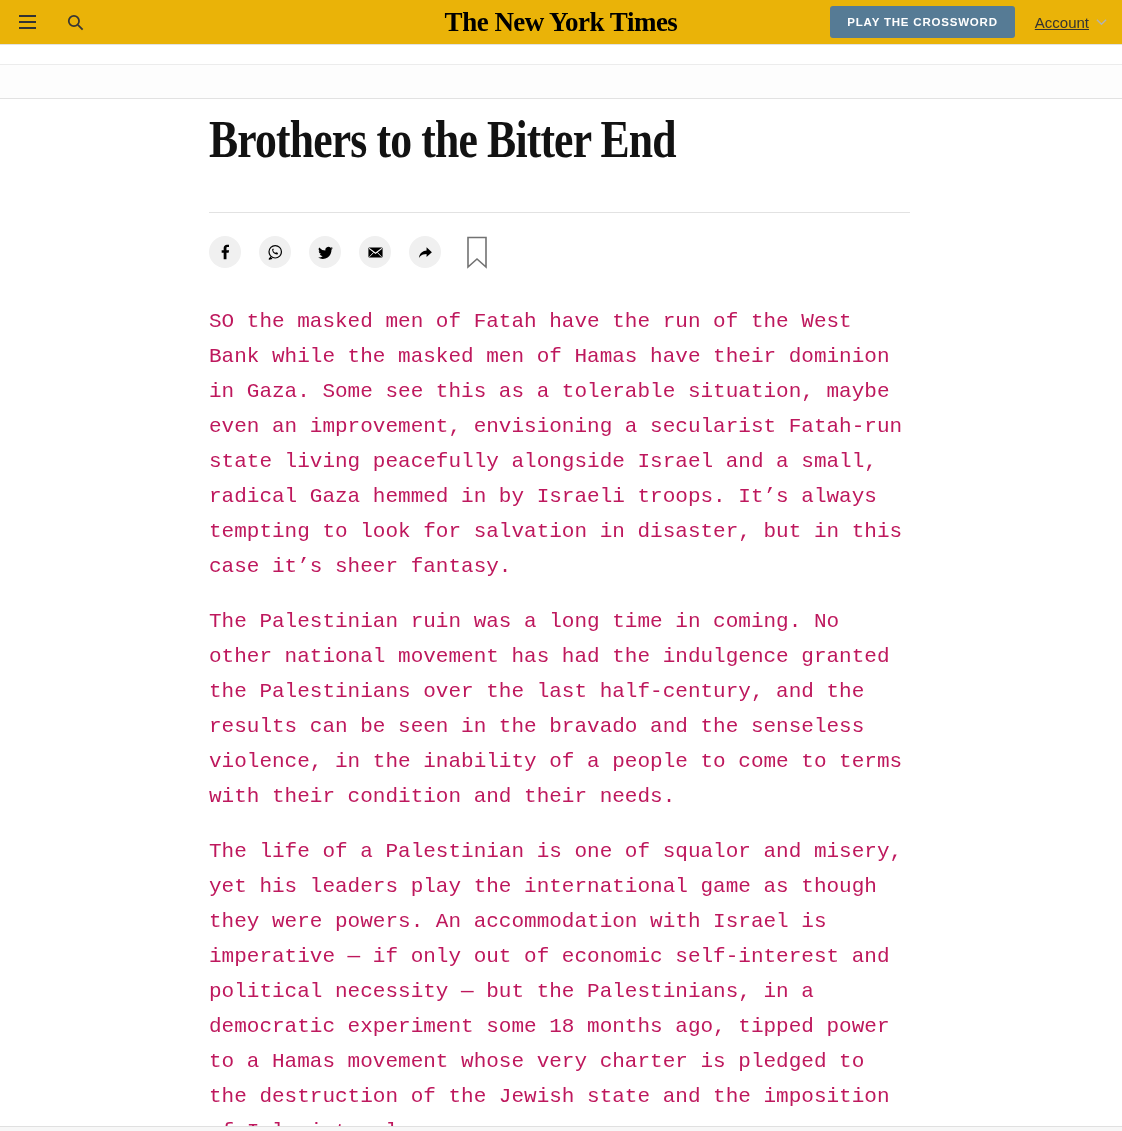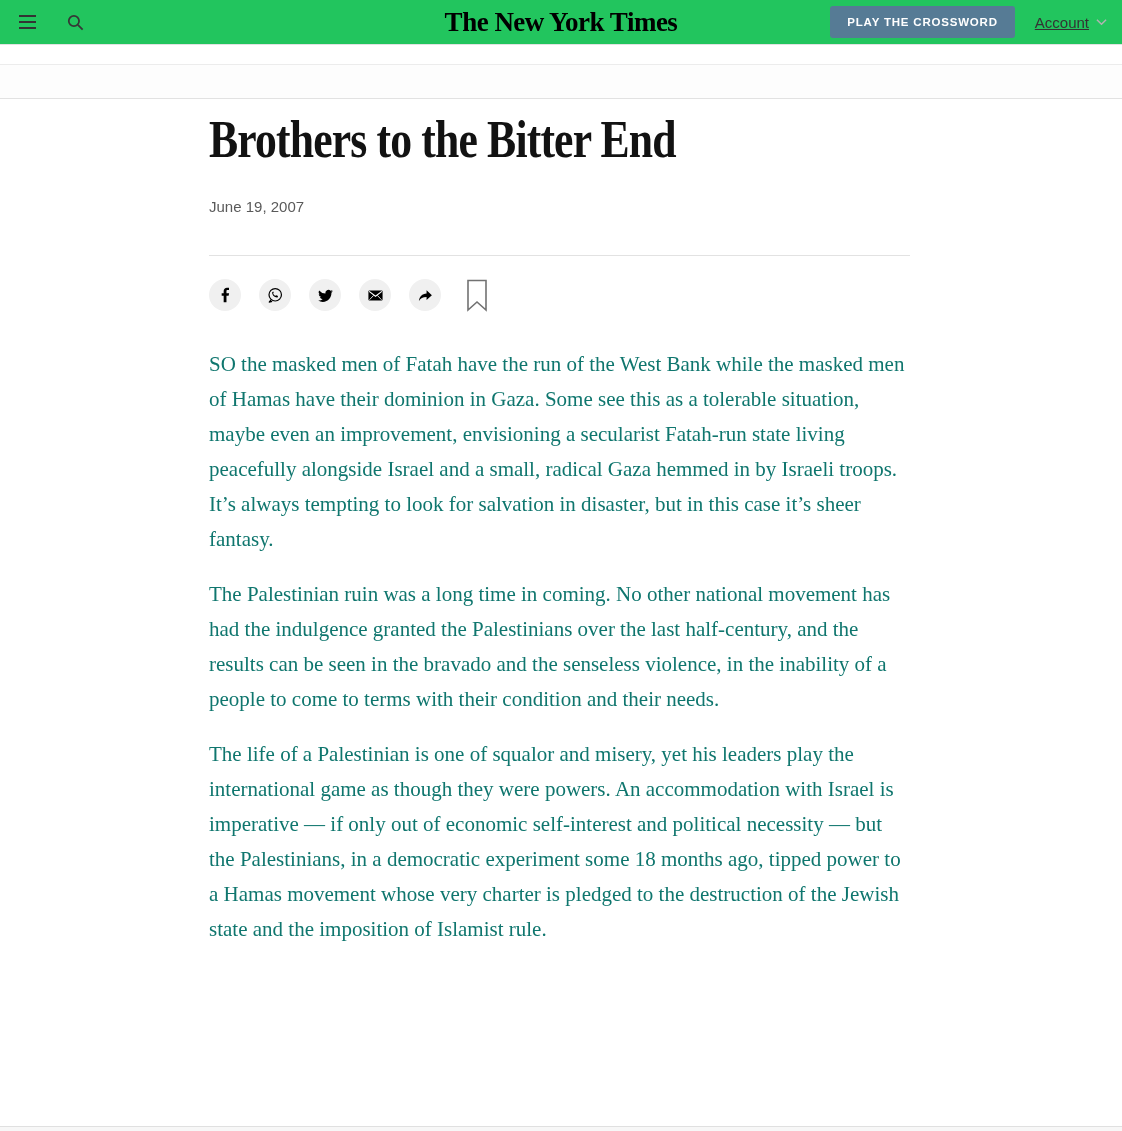--- a/index.html
+++ b/index.html
@@ -9,21 +9,21 @@
     font-family: "Liberation Sans", sans-serif;
     position: relative; overflow: hidden;
     color: #121212;
   }
 
   
   .topbar {
     height: 45px; width: 100%;
     border-bottom: 1px solid #e2e2e2;
     display: flex; align-items: center;
-    position: relative; background: #22c55e;
+    position: relative; background: #eab308;
     padding: 0 15px;
   }
   .topbar-left { display: flex; align-items: center; gap: 24px; }
   .icon-btn {
     background: none; border: none; cursor: pointer;
     width: 24px; height: 24px;
     display: flex; align-items: center; justify-content: center;
     padding: 0;
   }
   .hamburger { display: flex; flex-direction: column; gap: 4px; width: 17px; }
@@ -100,22 +100,22 @@
     padding: 0;
   }
   .bookmark-btn {
     background: none; border: none; cursor: pointer;
     width: 24px; height: 34px; padding: 0; margin-left: 6px;
     display: flex; align-items: center; justify-content: center;
   }
 
   .body-copy { margin-top: 36px; width: 701px; }
   .body-copy p {
-    font-family: Liberation Serif, serif;
-    font-size: 21px; line-height: 35px; color: #0f766e;
+    font-family: Liberation Mono, monospace;
+    font-size: 21px; line-height: 35px; color: #be185d;
     margin-bottom: 20px;
   }
 
   .bottom-rule {
     position: absolute; left: 0; top: 1126px;
     width: 1122px; height: 1px; background: #e0e0e0;
   }
   .bottom-pad {
     position: absolute; left: 0; top: 1127px;
     width: 1122px; height: 4px; background: #f7f7f7;
@@ -154,21 +154,20 @@
   </div>
 </header>
 
 <div class="strip-1"></div>
 <div class="strip-2"></div>
 
 <main class="article">
 
   <h1 class="headline">Brothers to the Bitter End</h1>
 
-  <p class="pubdate">June 19, 2007</p>
 
   <hr class="rule">
 
   <div class="share-row">
 
     <button class="share-circle" aria-label="Share on Facebook">
       <svg width="16" height="16" viewBox="0 0 24 24" fill="#000">
         <path d="M15.5 4.5H18V1h-3c-2.9 0-5 2.2-5 5v3.2H7v4h3V23h4.2v-9.8h3.2l.8-4h-4V6.2c0-1 .5-1.7 1.3-1.7z"></path>
       </svg>
     </button>

